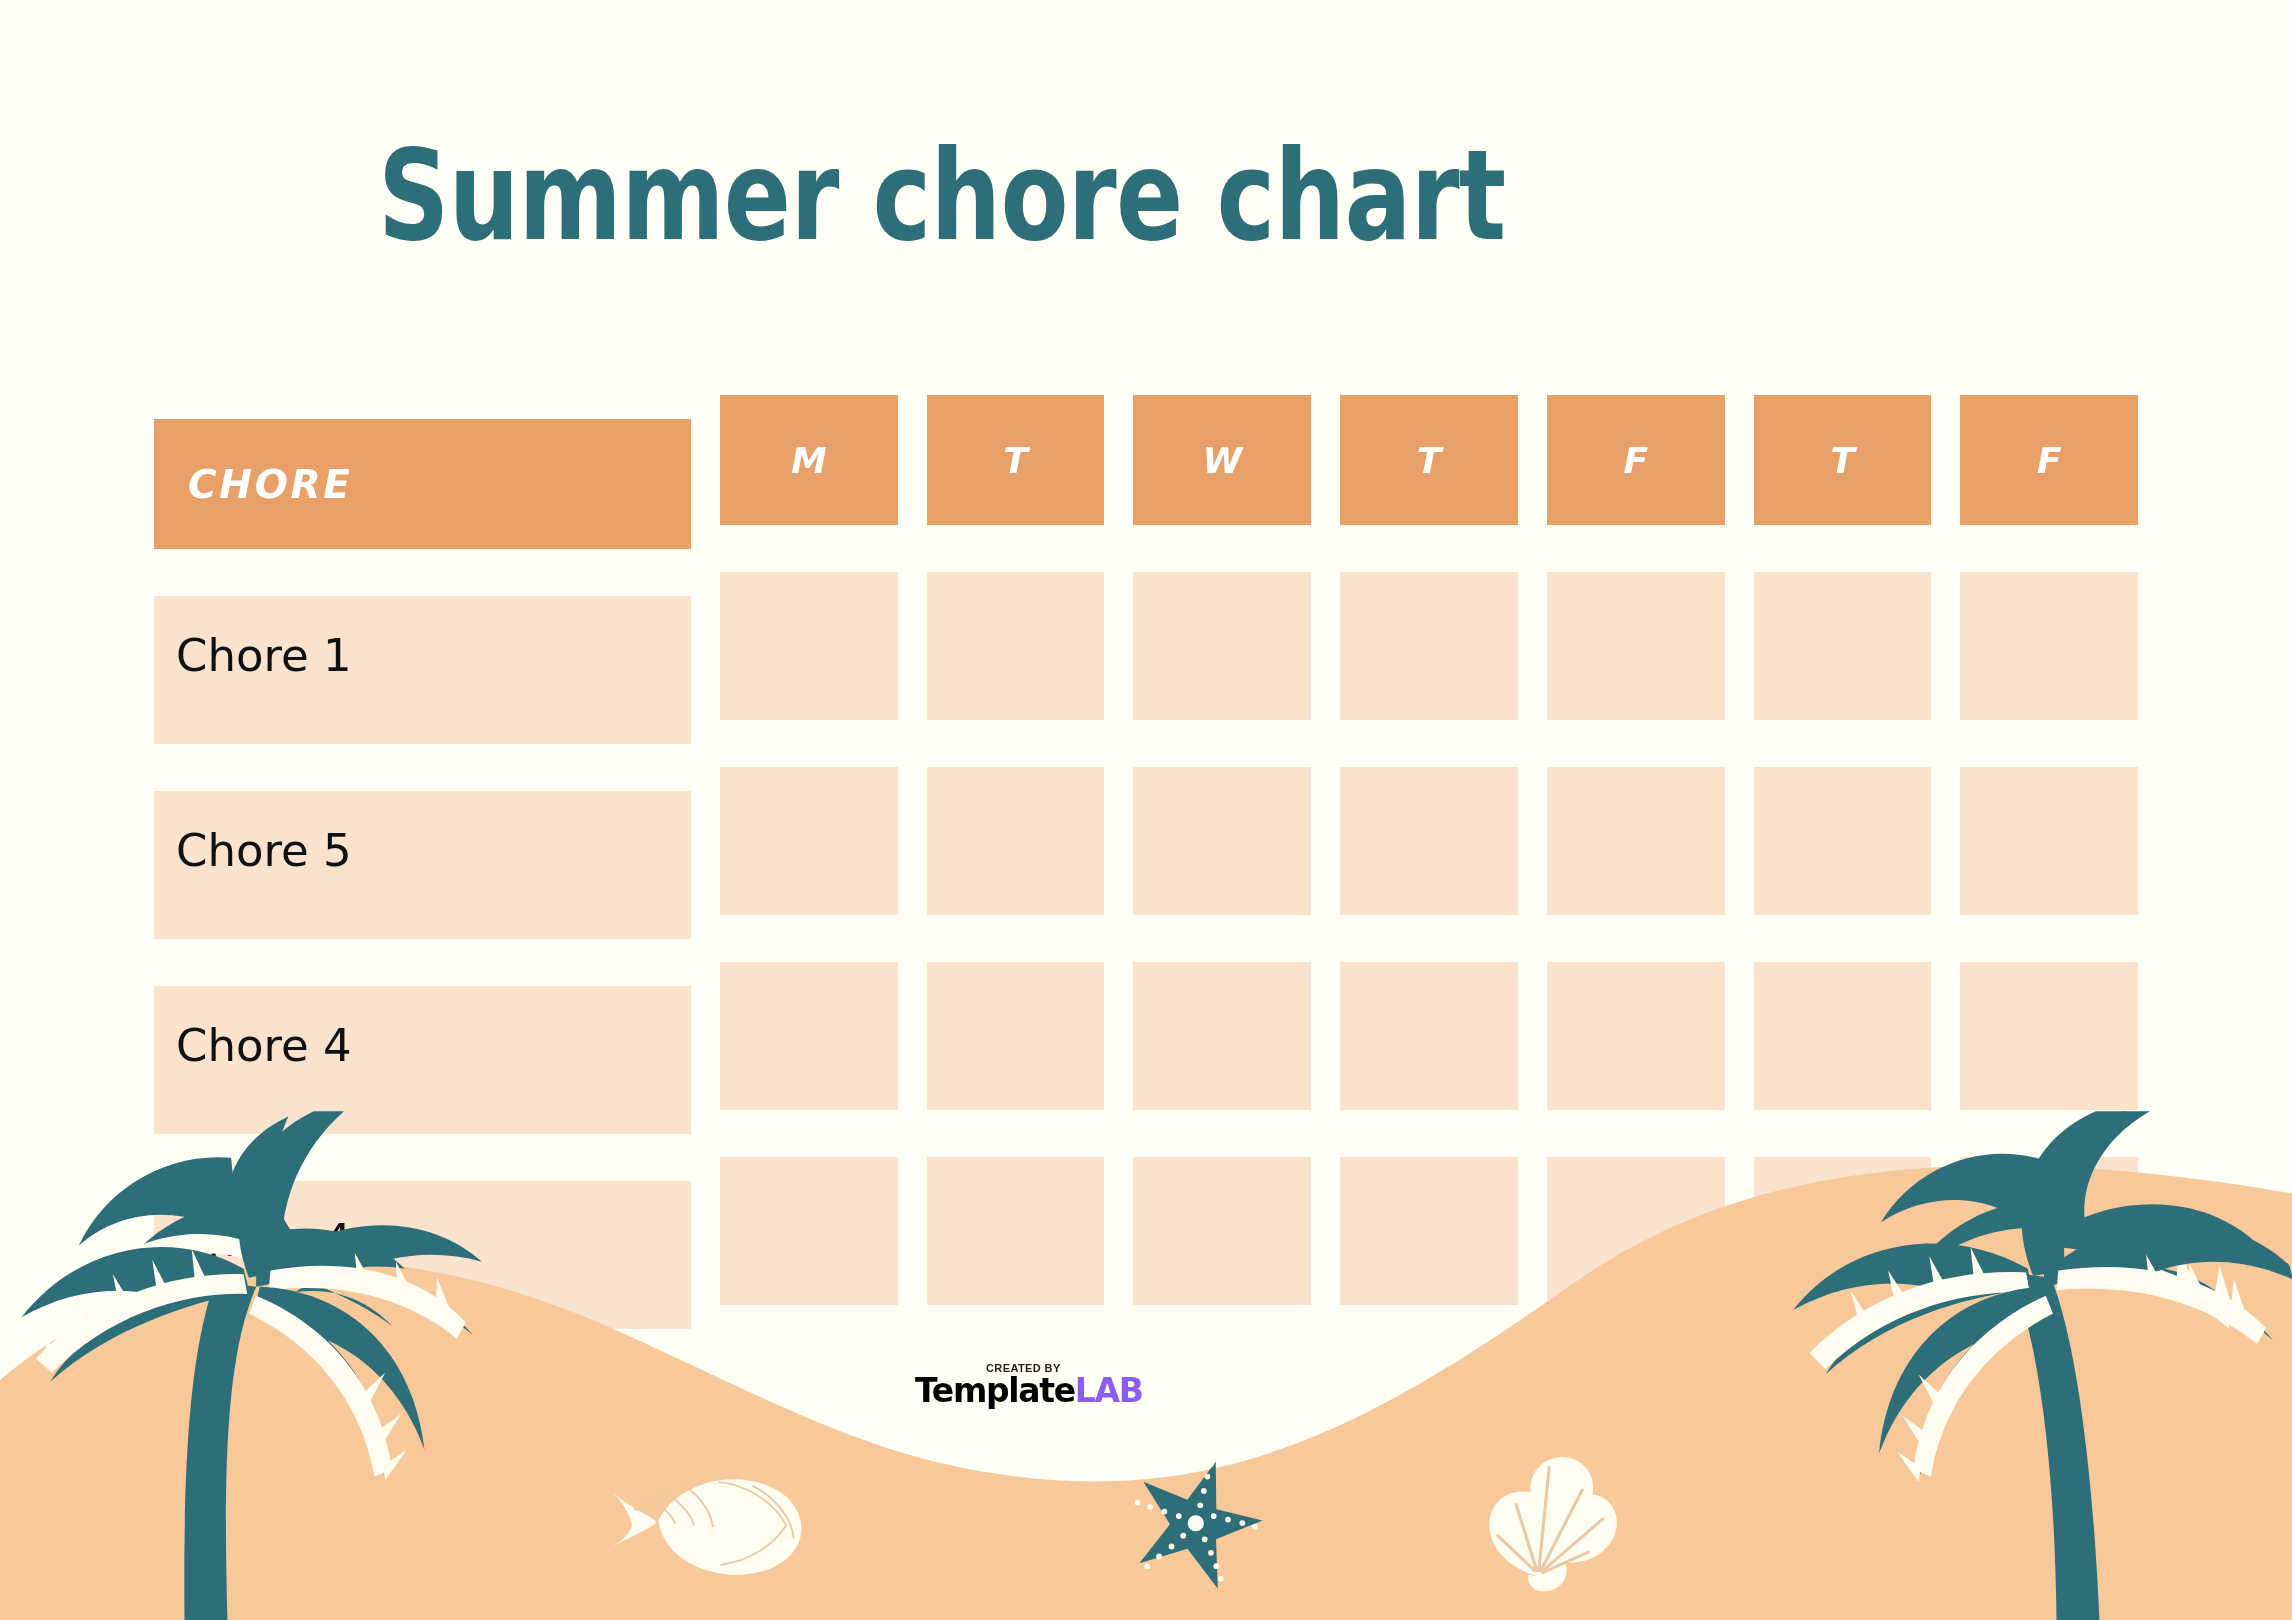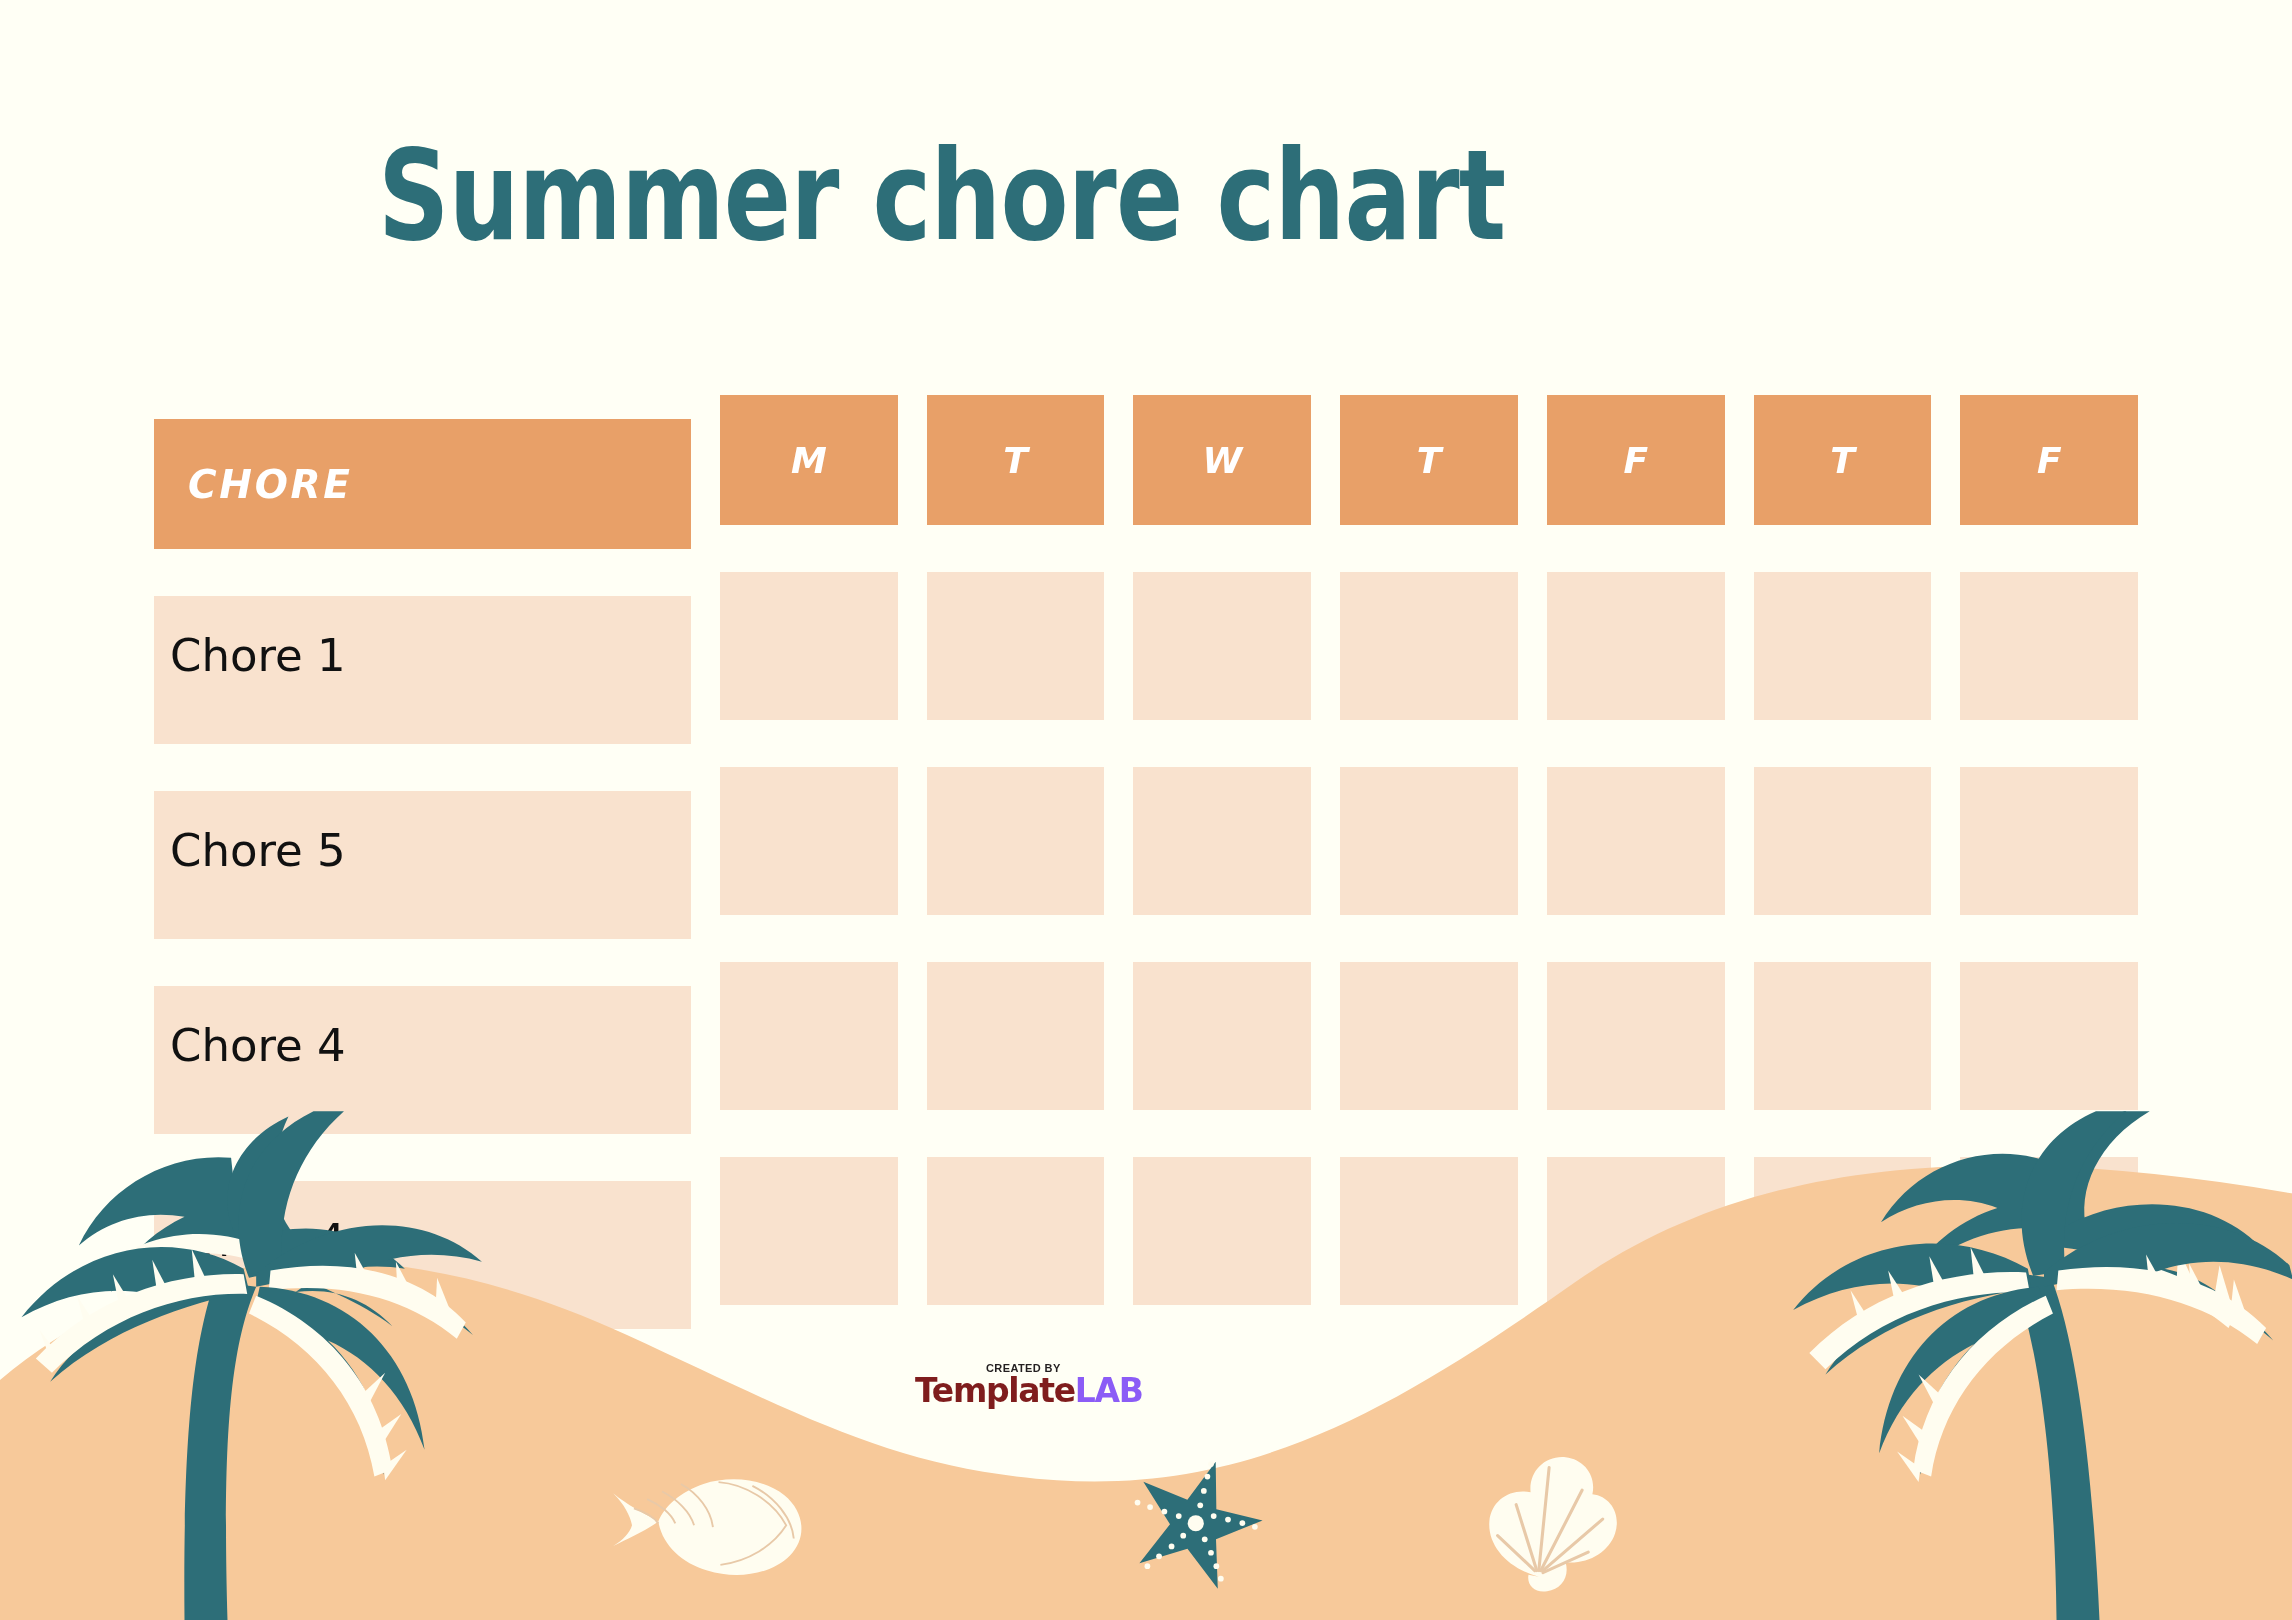--- a/index.html
+++ b/index.html
@@ -83,21 +83,21 @@
   }
 
   
   .row-body .cell{
     background:#F9E2CE;
     height:148px;
     display:flex;
     align-items:center;
   }
   .row-body .cell-chore{
-    padding-left:16px;
+    padding-left:22px;
   }
   .chore-text{
     font-family:"DejaVu Sans", sans-serif;
     font-weight:normal;
     color:#111111;
     font-size:45px;
     position:relative;
     top:-14.3px;
   }
 
@@ -128,21 +128,21 @@
     text-align:center;
   }
   .logo-main{
     font-family:"DejaVu Sans", sans-serif;
     font-weight:bold;
     font-size:33px;
     line-height:1;
     letter-spacing:-1.3px;
     white-space:nowrap;
   }
-  .logo-template{color:#7f1d1d;}
+  .logo-template{color:#000000;}
   .logo-lab{color:#8b5cf6;}
 </style>
 </head>
 <body>
 
 <div class="title-wrap">
   <div class="chart-title">Summer chore chart</div>
 </div>
 
 <div class="table">

